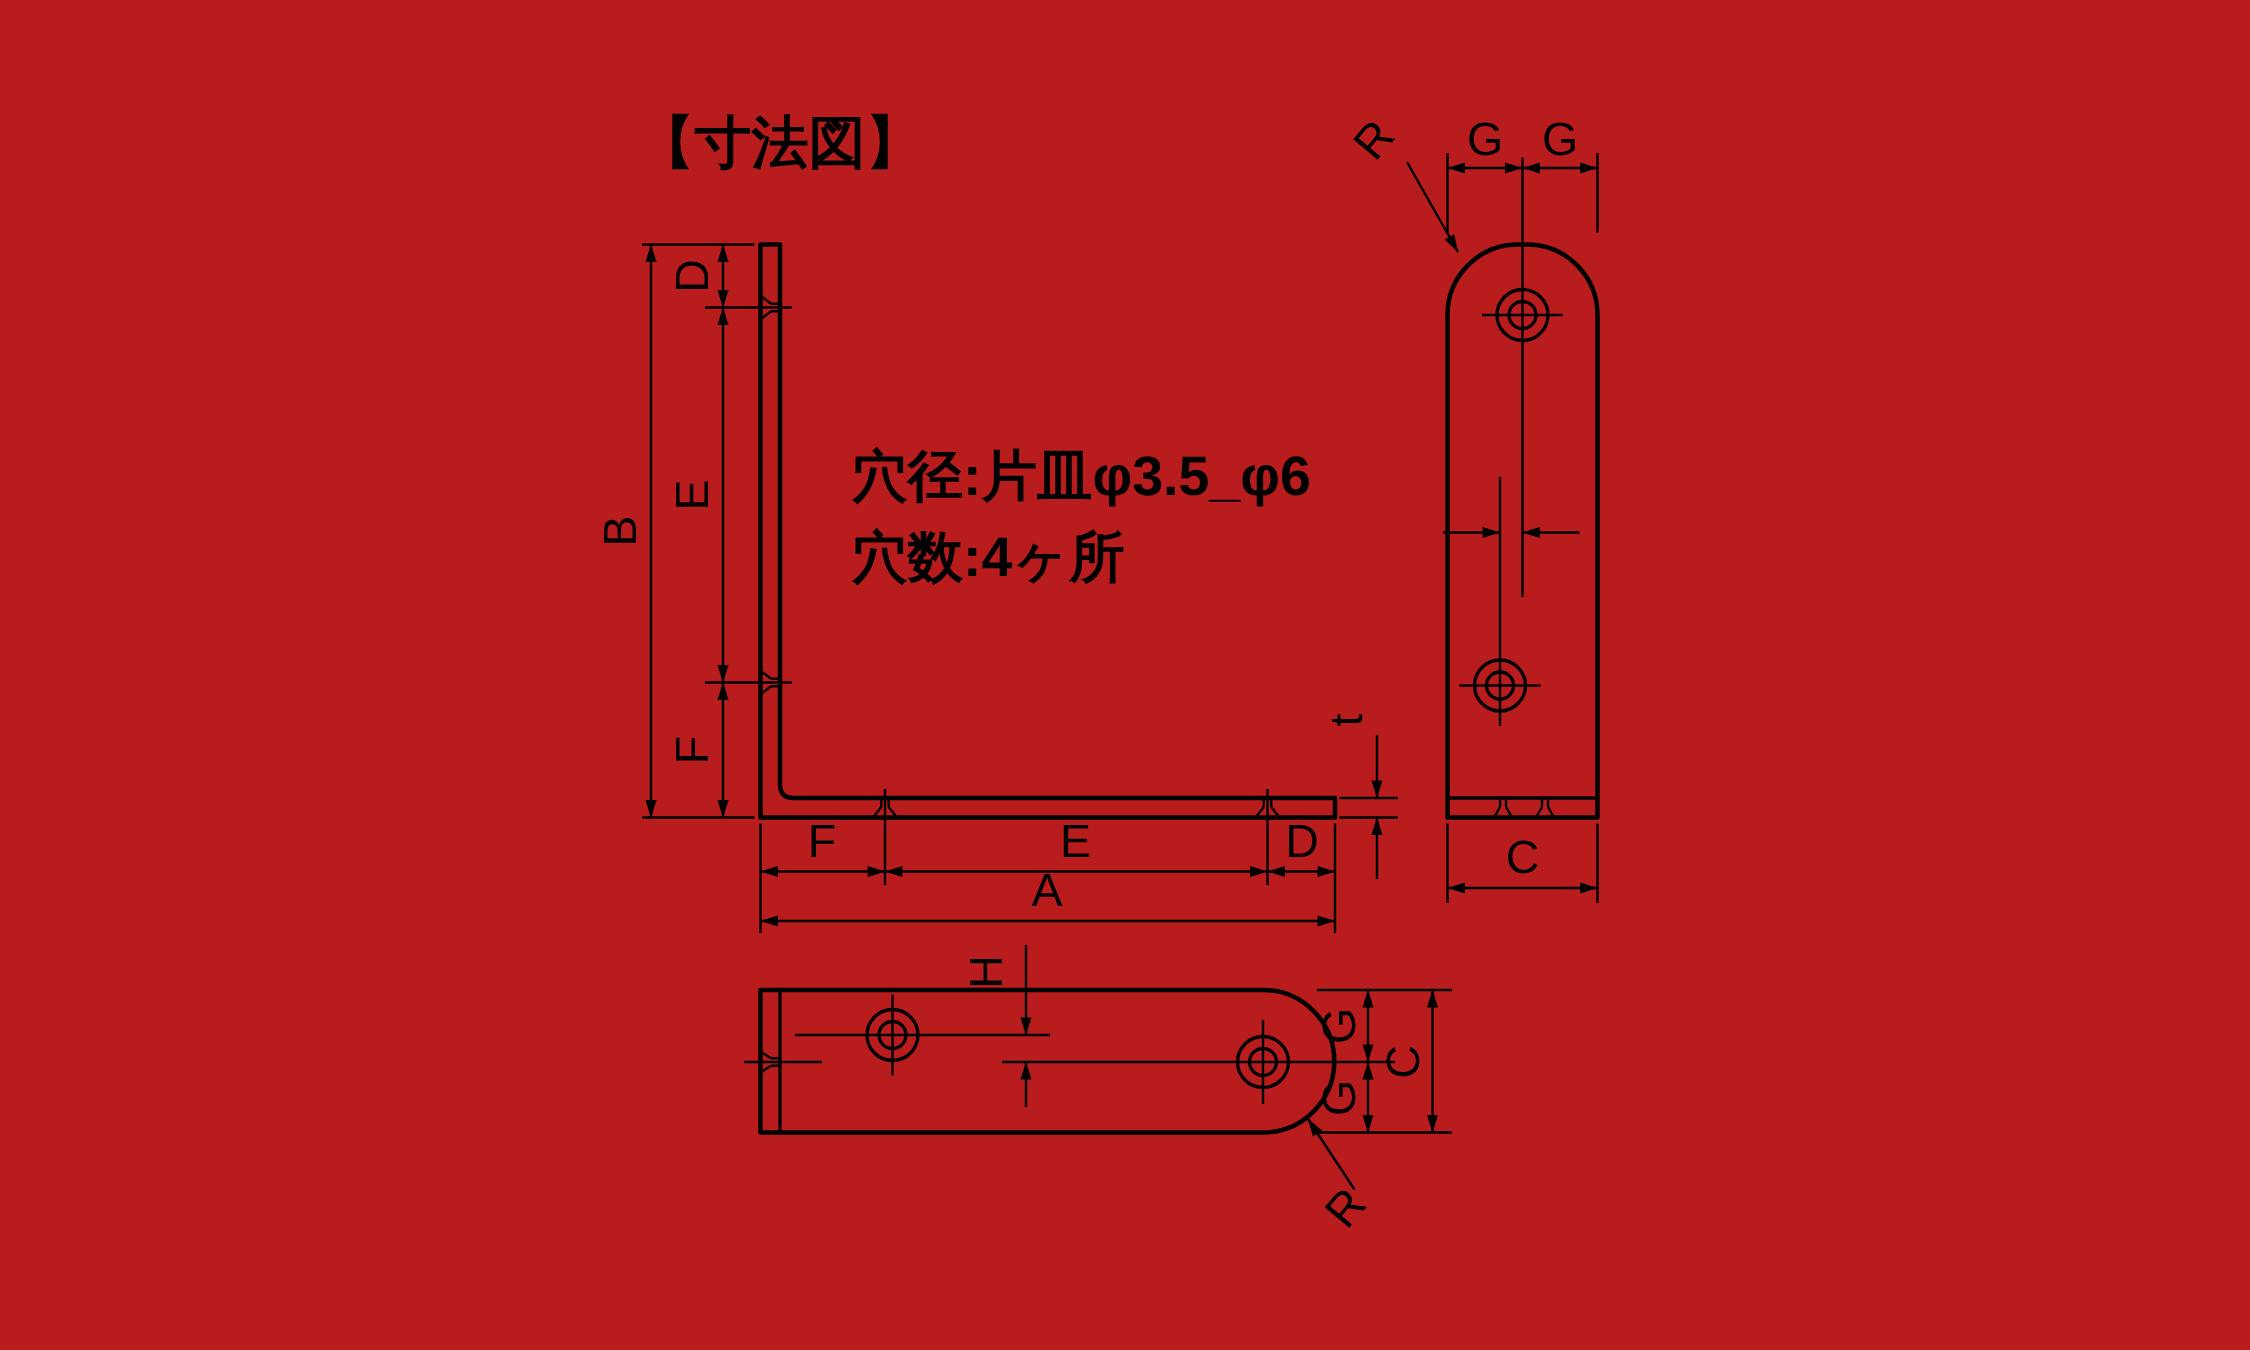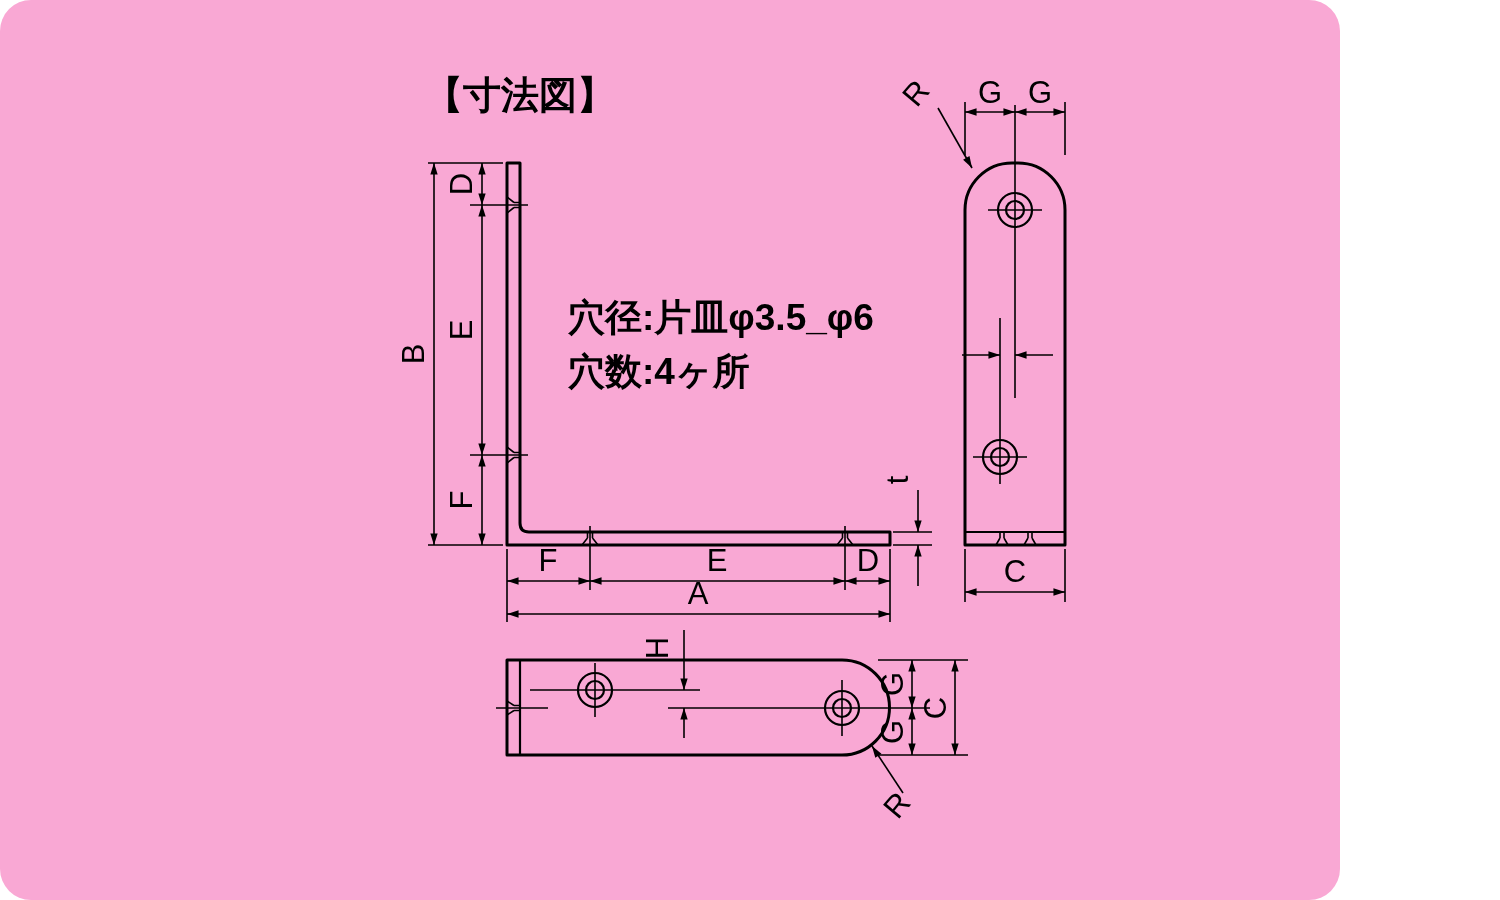--- a/index.html
+++ b/index.html
@@ -1,16 +1,16 @@
 <!DOCTYPE html>
 <html><head>
 <meta charset="utf-8">
 <style>
   html,body{margin:0;padding:0;background:#ffffff;}
-  .canvas{position:relative;width:1340px;height:900px;background:#f9a8d4;overflow:hidden;border-radius:31px;}
+  .canvas{position:relative;width:1500px;height:900px;background:#b91c1c;overflow:hidden;}
   svg{display:block;}
   .part{fill:none;stroke:#000;stroke-width:3;stroke-linejoin:round;stroke-linecap:round;}
   .part2{fill:none;stroke:#000;stroke-width:2.2;}
   .thin{fill:none;stroke:#000;stroke-width:1.6;}
   .dim{fill:none;stroke:#000;stroke-width:1.6;}
   text{font-family:"Liberation Sans","DejaVu Sans",sans-serif;fill:#000;}
   .lbl{font-size:31px;}
   .jnote{font-size:37px;font-weight:bold;}
   .jtitle{font-size:38px;font-weight:bold;}
 </style>

